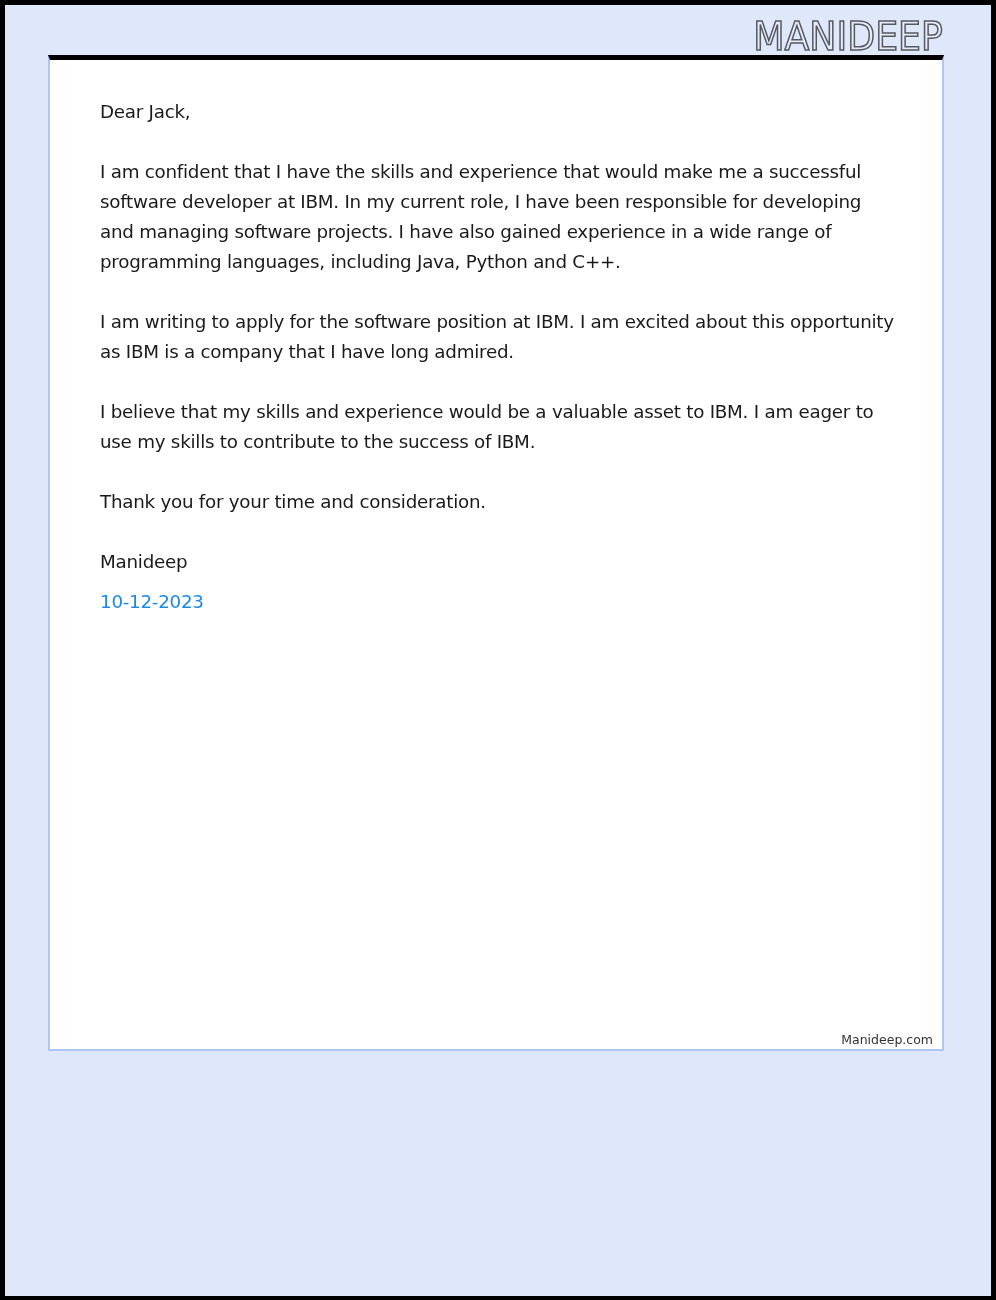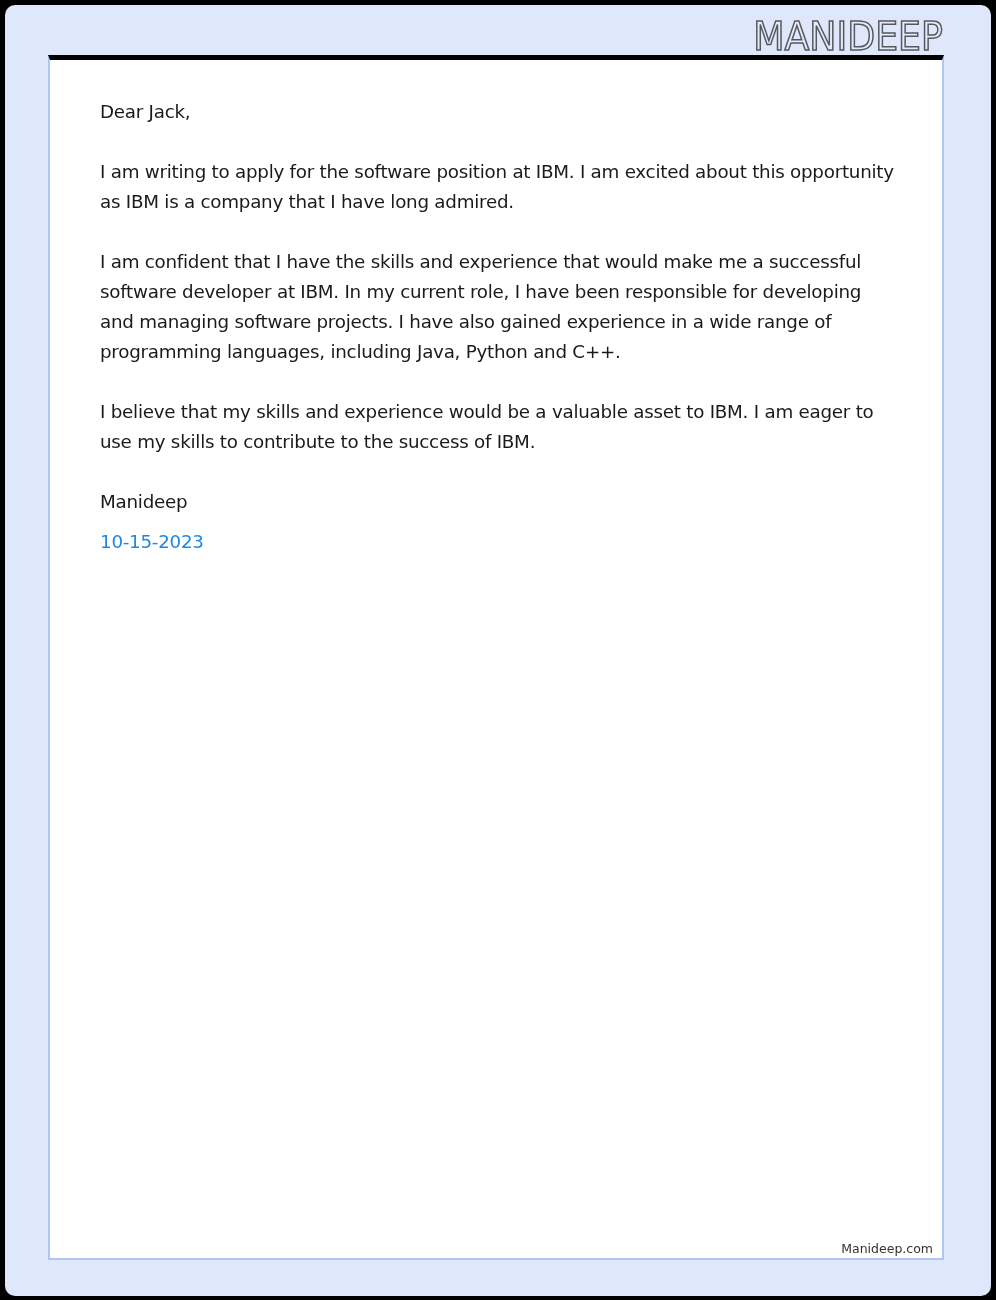--- a/index.html
+++ b/index.html
@@ -14,21 +14,20 @@
       background: #000;
       font-family: "DejaVu Sans", sans-serif;
     }
     .frame {
       position: absolute;
       left: 5px;
       top: 5px;
       width: 986px;
       height: 1291px;
       background: #dfe7fb;
-      border-radius: 10px;
     }
     .name-heading {
       position: absolute;
       right: 48px;
       top: 10px;
       font-family: "DejaVu Sans", sans-serif;
       font-size: 39px;
       font-weight: normal;
       letter-spacing: 0px;
       color: #e6ebf7;
@@ -36,21 +35,21 @@
       line-height: 44px;
       margin: 0;
       transform: scaleX(0.93);
       transform-origin: right center;
     }
     .page {
       position: absolute;
       left: 43px;
       top: 50px;
       width: 896px;
-      height: 1205px;
+      height: 996px;
       background: #ffffff;
       border-left: 2px solid #aec6f2;
       border-right: 2px solid #aec6f2;
       border-bottom: 2px solid #aec6f2;
       border-top: 5px solid #000000;
       box-sizing: border-box;
     }
     .letter-body {
       position: absolute;
       left: 50px;
@@ -84,22 +83,23 @@
   </style>
 </head>
 <body>
 
 <div class="frame">
   <h1 class="name-heading">MANIDEEP</h1>
 
   <div class="page">
     <div class="letter-body">
       <p>Dear Jack,</p>
+      <p>I am confident that I have the skills and experience that would make me a successful software developer at IBM. In my current role, I have been responsible for developing and managing software projects. I have also gained experience in a wide range of programming languages, including Java, Python and C++.</p>
       <p>I am writing to apply for the software position at IBM. I am excited about this opportunity as IBM is a company that I have long admired.</p>
-      <p>I am confident that I have the skills and experience that would make me a successful software developer at IBM. In my current role, I have been responsible for developing and managing software projects. I have also gained experience in a wide range of programming languages, including Java, Python and C++.</p>
       <p>I believe that my skills and experience would be a valuable asset to IBM. I am eager to use my skills to contribute to the success of IBM.</p>
+      <p>Thank you for your time and consideration.</p>
       <p class="signature">Manideep</p>
-      <p class="date">10-15-2023</p>
+      <p class="date">10-12-2023</p>
     </div>
 
     <div class="footer-brand">Manideep.com</div>
   </div>
 </div>
 
 </body></html>

